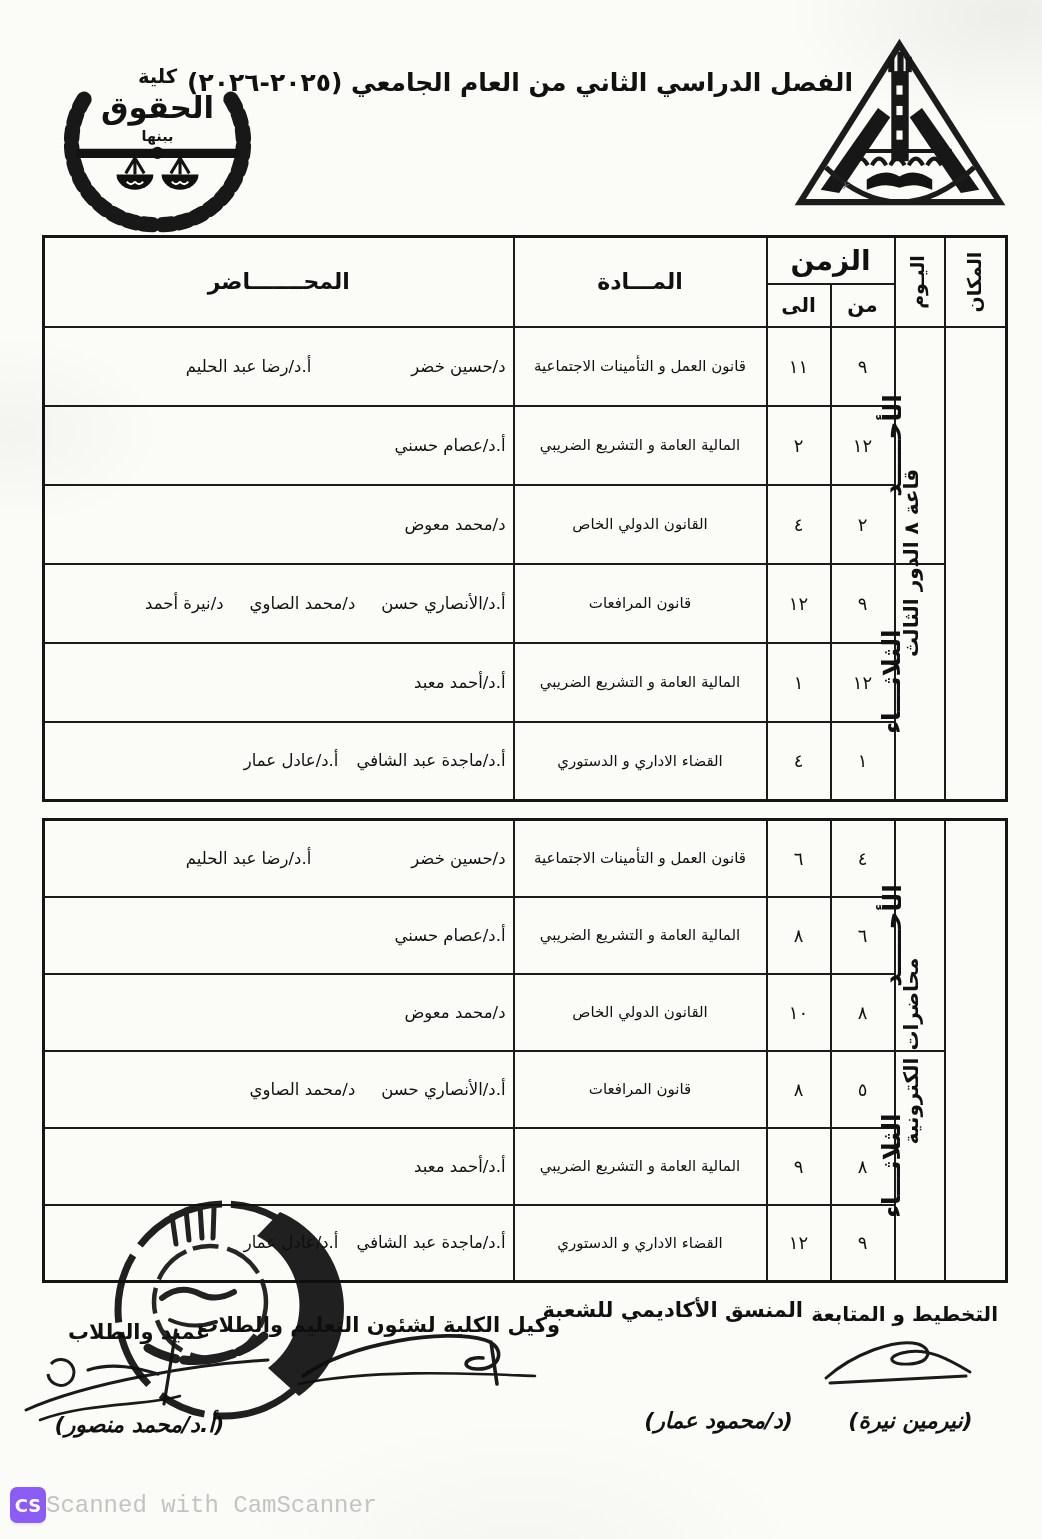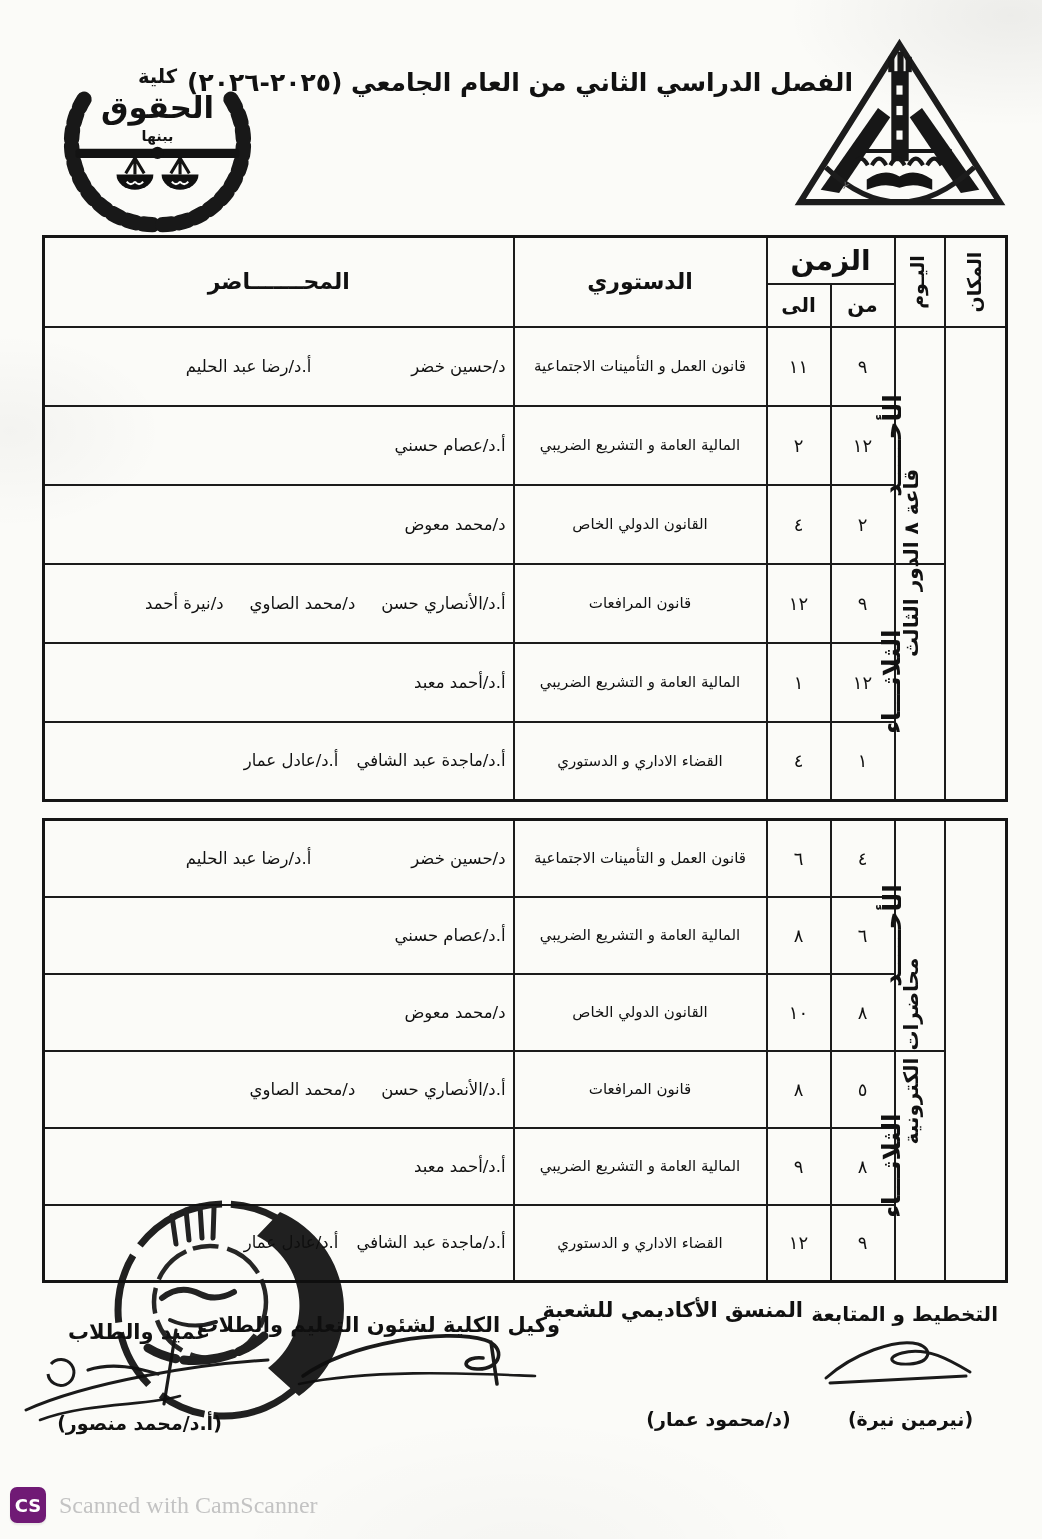--- a/index.html
+++ b/index.html
@@ -58,45 +58,45 @@
   .c-num  { text-align:center; font-size:18px; }
   .c-subj { text-align:center; font-size:15px; padding:0 2px; overflow:hidden; white-space:nowrap; }
   .c-lect { font-size:16.5px; padding:0 7px; overflow:hidden; }
   .lect   { display:flex; align-items:center; white-space:nowrap; }
   .g-wide  { gap:100px; }
   .g-three { gap:26px; }
   .g-two   { gap:18px; }
 
   
   .f-title { position:absolute; font-weight:bold; font-size:20px; white-space:nowrap; }
-  .f-name  { position:absolute; font-weight:bold; font-size:19px; white-space:nowrap; }
+  .f-name  { position:absolute; font-weight:bold; font-size:22px; white-space:nowrap;font-style:italic; }
   #f-planning-title { left:838px; top:1302px; width:160px; text-align:center; }
   #f-planning-name  { left:833px; top:1408px; width:155px; text-align:center; }
   #f-coord-title    { left:588px; top:1298px; width:215px; text-align:center; font-size:21px; }
   #f-coord-name     { left:636px; top:1408px; width:165px; text-align:center; }
   #f-vice-title     { left:295px; top:1313px; width:265px; text-align:center; font-size:21px; }
   #f-dean-title     { left:75px;  top:1320px; width:135px; text-align:center; font-size:21px; }
   #f-dean-name      { left:52px;  top:1412px; width:175px; text-align:center; }
 
   .sig { position:absolute; }
   #sig-planning { left:818px; top:1332px; }
   #sig-vice     { left:295px; top:1318px; }
   #sig-dean     { left:18px;  top:1322px; }
 
   .stamp { position:absolute; left:52px; top:1178px; opacity:.92; }
 
   
   .watermark { position:absolute; left:10px; top:1487px; display:flex; align-items:center; direction:ltr; }
   .cs-badge {
-    width:36px; height:36px; background:#701a75; border-radius:7px;
+    width:36px; height:36px; background:#8b5cf6; border-radius:7px;
     color:#fff; font-weight:bold; font-size:18px;
     display:flex; align-items:center; justify-content:center;
     box-shadow:0 2px 2px rgba(0,0,0,.08);
   }
-  .cs-text { color:#c3c3c3; font-size:24px; margin-left:13px; font-family:Liberation Serif, serif; }
+  .cs-text { color:#c3c3c3; font-size:24px; font-family:Liberation Mono, monospace; }
 </style>
 </head>
 <body>
 
 <div class="titles">
   <div class="title-3">الفصل الدراسي الثاني من العام الجامعي (٢٠٢٥-٢٠٢٦)</div>
 </div>
 
 <svg class="logo-left" viewBox="0 0 200 190">
   <path d="M95,180 A80,80 0 0 1 30,55" fill="none" stroke="#181818" stroke-width="15" stroke-dasharray="9 7" stroke-linecap="round"></path>
@@ -150,21 +150,21 @@
       <col style="width:64px">
     <col style="width:64px">
       <col style="width:253px">
       <col style="width:470px">
   </colgroup>
   <thead>
     <tr class="row-h1">
       <th rowspan="2" class="vcell vhead"><div class="vtext">المكان</div></th>
       <th rowspan="2" class="vcell vhead"><div class="vtext">اليـوم</div></th>
       <th colspan="2" class="h-time">الزمن</th>
-      <th rowspan="2" class="h-subject">الدستوري</th>
+      <th rowspan="2" class="h-subject">المـــادة</th>
       <th rowspan="2" class="h-lecturer">المحـــــــاضر</th>
     </tr>
     <tr class="row-h2">
       <th class="h-fromto">من</th>
       <th class="h-fromto">الى</th>
     </tr>
   </thead>
   <tbody>
     <tr>
       <td rowspan="6" class="vcell c-place"><div class="vtext">قاعة ٨ الدور الثالث</div></td>

